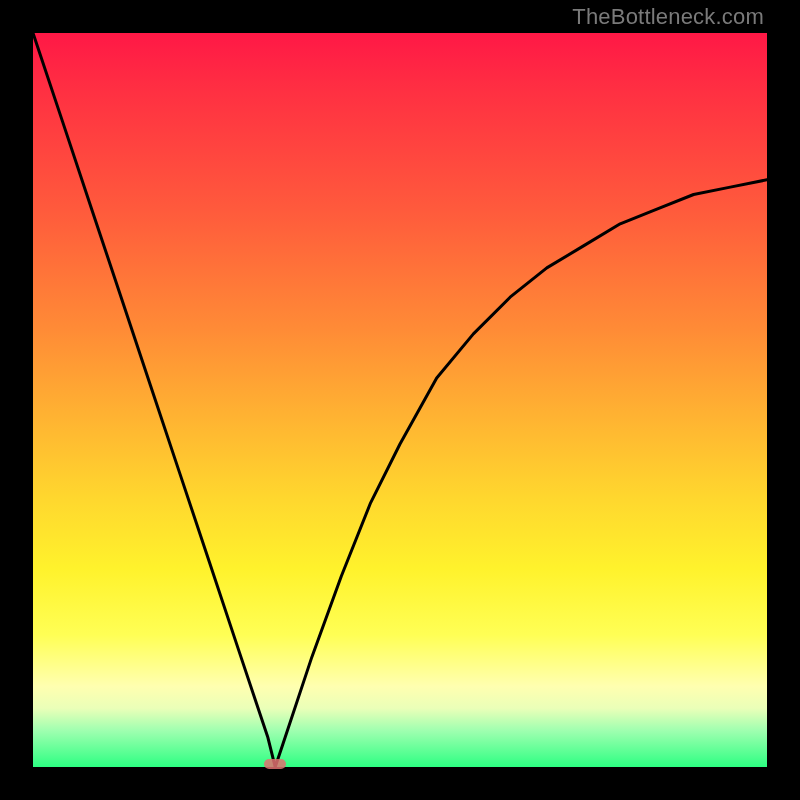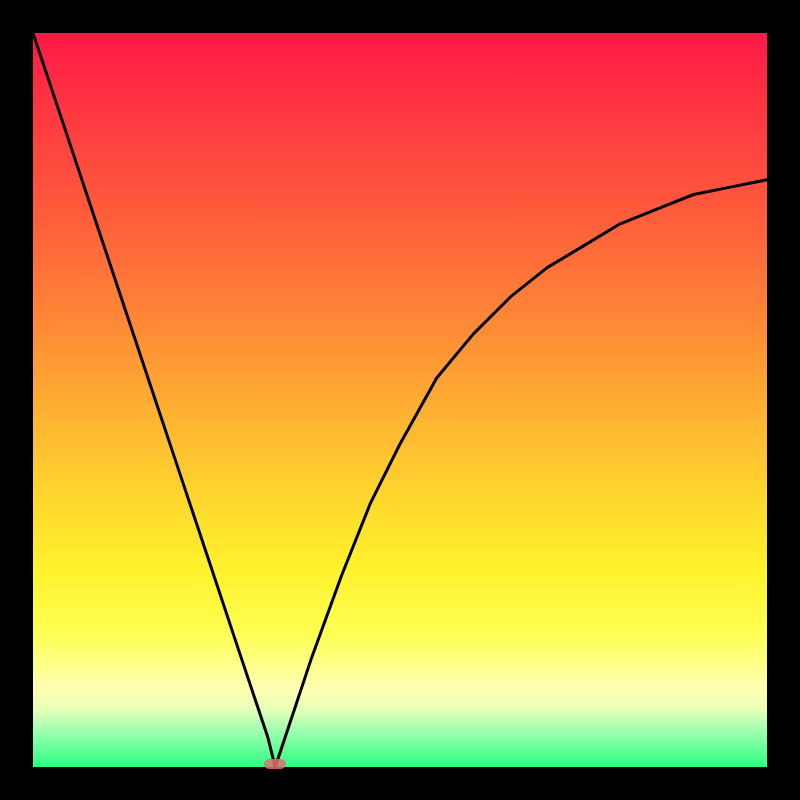--- a/index.html
+++ b/index.html
@@ -63,20 +63,21 @@
     height: 10px;
     border-radius: 5px;
     background: #e07070;
     opacity: 0.85;
   }
 </style>
 </head>
 <body>
 
 <div class="outer">
+  <div class="watermark">TheBottleneck.com</div>
 
   <div class="plot">
     <svg class="curve" viewBox="0 0 734 734" preserveAspectRatio="none">
       <path fill="none" stroke="#000" stroke-width="3" stroke-linecap="round" stroke-linejoin="round" d="M 0.0 0.0 L 29.4 88.1 L 58.7 176.2 L 88.1 264.2 L 117.4 352.3 L 146.8 440.4 L 176.2 528.5 L 205.5 616.6 L 234.9 704.6 L 242.2 734.0 L 249.6 712.0 L 278.9 623.9 L 308.3 543.2 L 337.6 469.8 L 367.0 411.0 L 403.7 345.0 L 440.4 300.9 L 477.1 264.2 L 513.8 234.9 L 550.5 212.9 L 587.2 190.8 L 623.9 176.2 L 660.6 161.5 L 697.3 154.1 L 734.0 146.8"></path>
     </svg>
     <div class="bump" style="left:231.2px; top:726.0px;"></div>
   </div>
 </div>
 
 </body></html>

